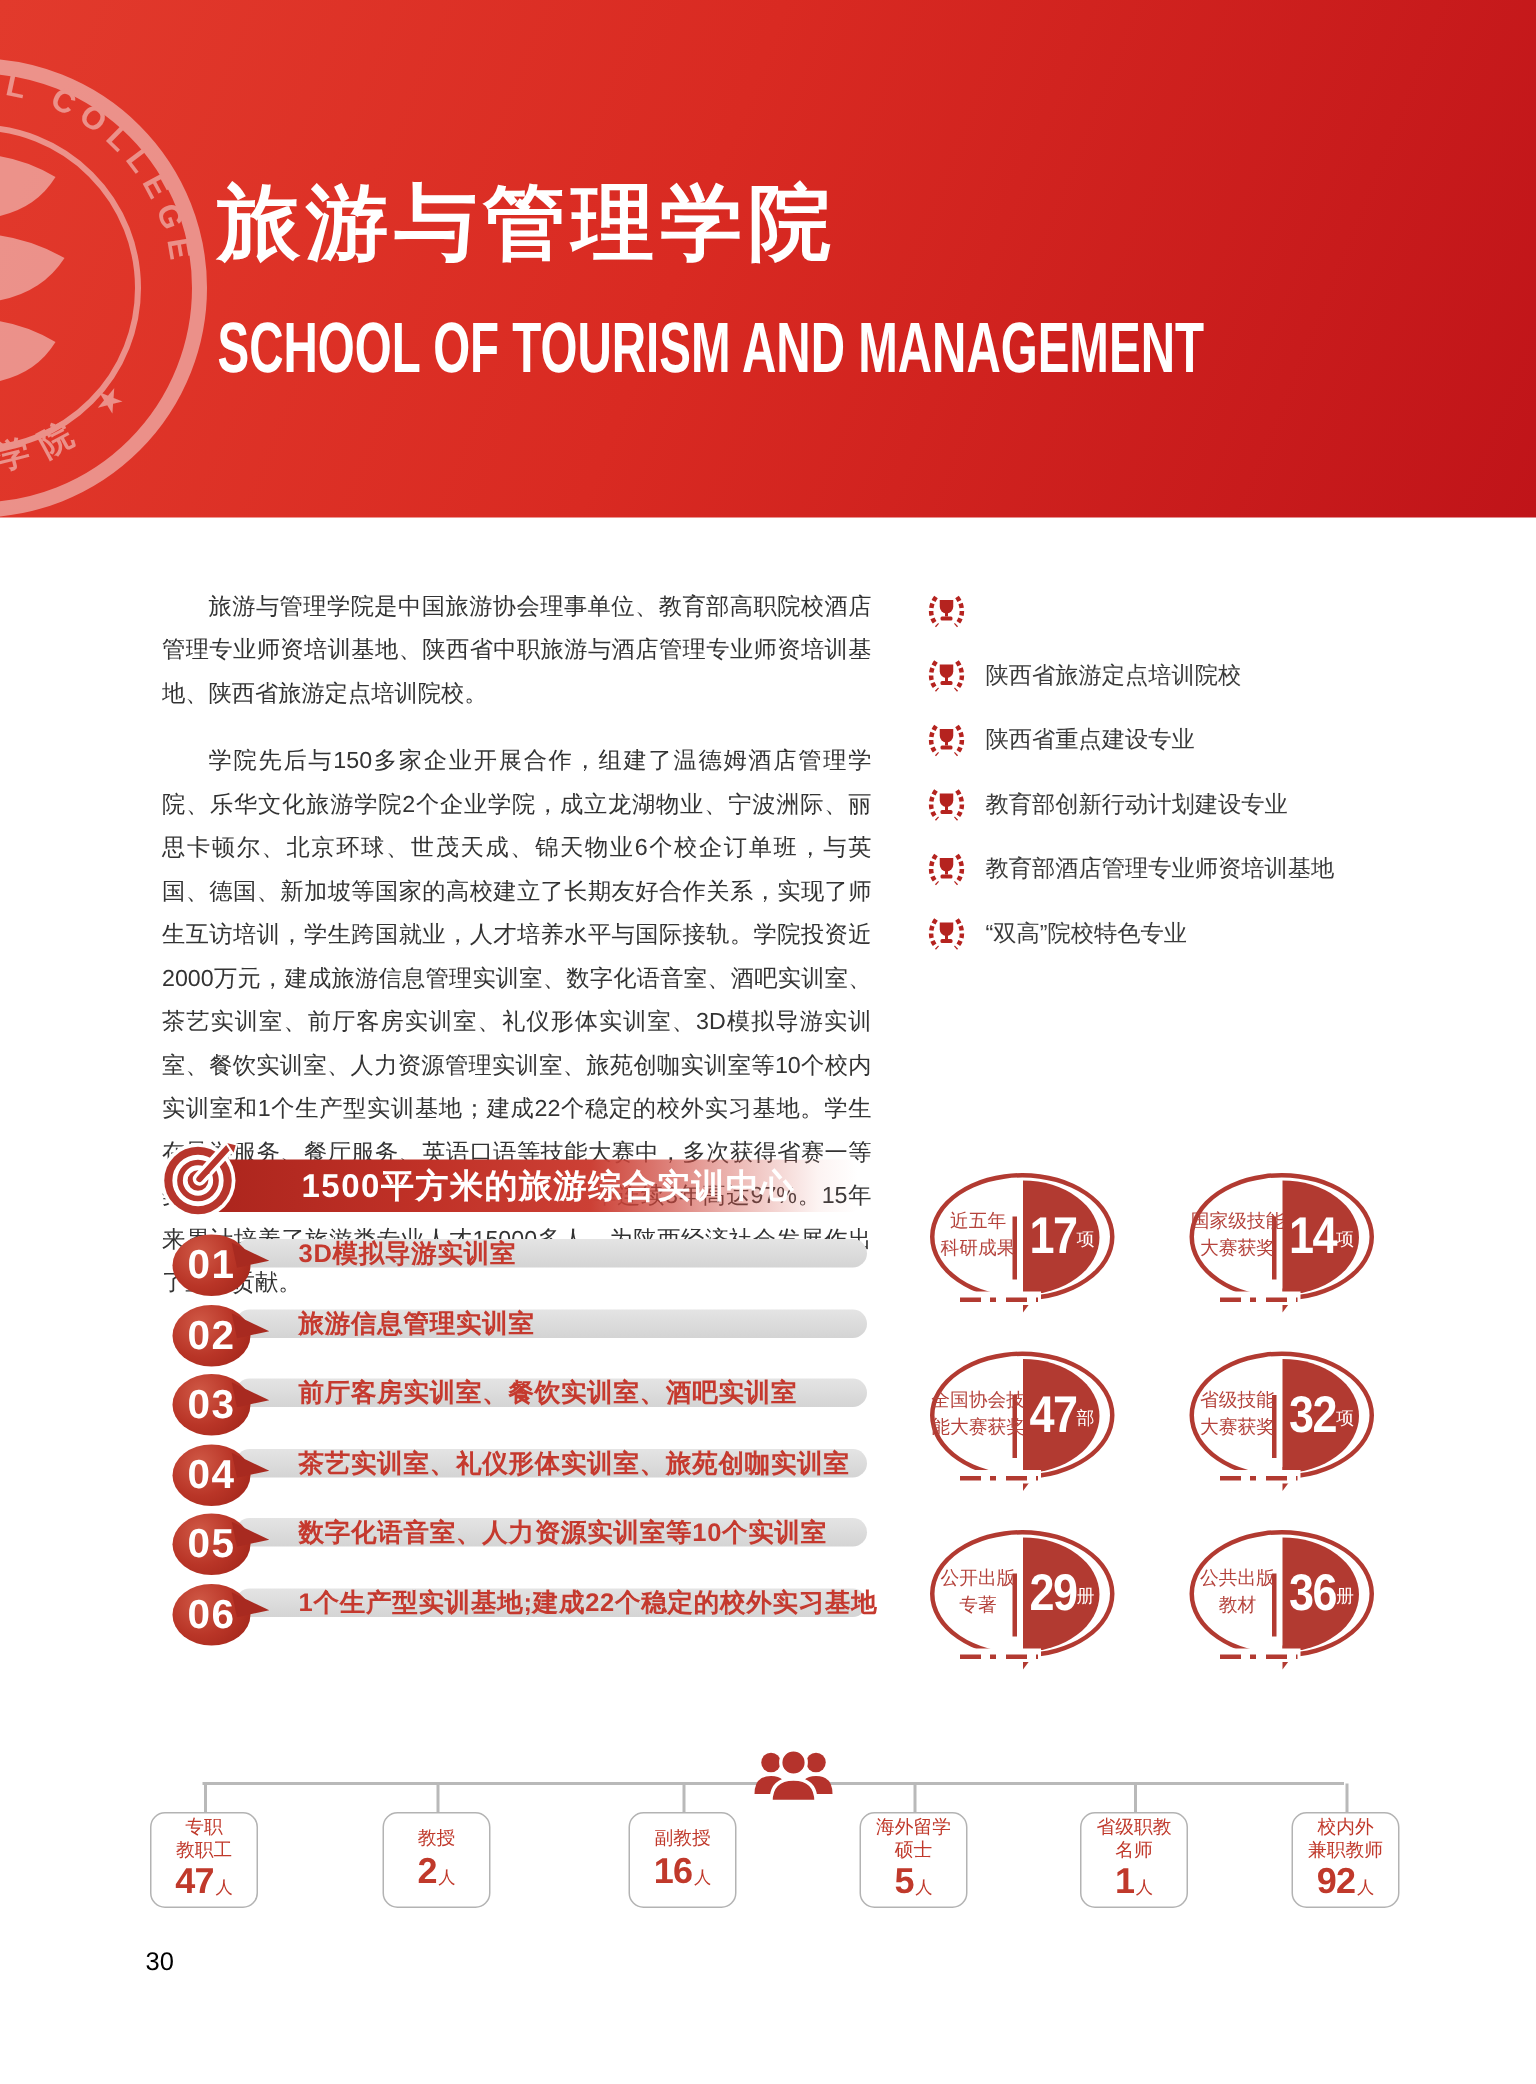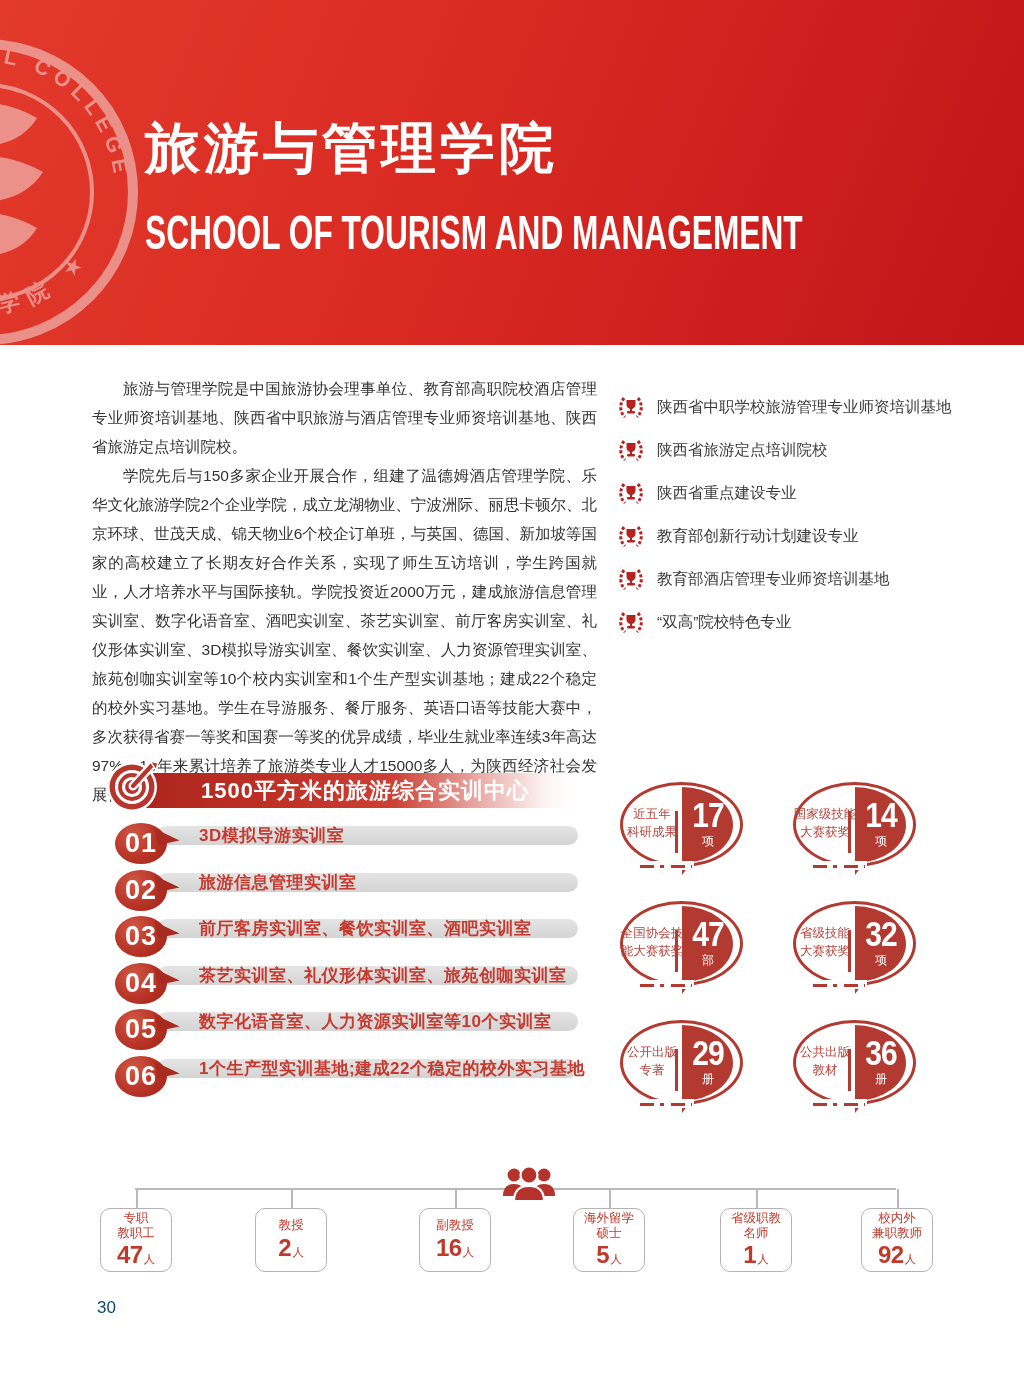--- a/index.html
+++ b/index.html
@@ -11,21 +11,21 @@
     background:linear-gradient(112deg,#e23a2c 0%,#d92a22 45%,#c01419 100%);overflow:hidden;}
   .logo-seal{position:absolute;left:-185px;top:22px;width:340px;height:340px;opacity:.62;}
   .zh-title{position:absolute;left:145px;top:112px;color:#fff;font-size:55px;font-weight:bold;
     letter-spacing:4px;white-space:nowrap;}
   .en-title{position:absolute;left:145px;top:208px;color:#fff;font-size:44px;font-weight:bold;
     white-space:nowrap;transform:scaleX(0.72) scaleY(1.08);transform-origin:left center;letter-spacing:0;}
 
   
   .intro-text{position:absolute;left:92px;top:374px;width:505px;color:#333;
     font-size:15.5px;line-height:29px;text-align:justify;}
-  .intro-text p{margin:0;text-indent:2em;}
+  .intro-text p{margin:16px;text-indent:2em;}
   .honors{position:absolute;left:618px;top:394px;width:360px;list-style:none;margin:0;padding:0;}
   .honor-item{display:flex;align-items:center;margin-bottom:17px;height:26px;}
   .honor-icon{width:26px;height:26px;flex:0 0 26px;margin-right:13px;}
   .honor-label{font-size:15.5px;color:#3a3a3a;white-space:nowrap;}
 
   
   .train-bar{position:absolute;left:126px;top:773px;width:446px;height:35px;border-radius:4px;
     background:linear-gradient(90deg,#aa241c 0%,#c03127 35%,#cc4035 60%,rgba(208,78,68,.45) 80%,rgba(235,160,150,.12) 94%,rgba(255,255,255,0) 100%);
     display:flex;align-items:center;}
   .train-bar-title{color:#fff;font-size:22px;font-weight:bold;letter-spacing:1px;padding-left:75px;white-space:nowrap;}
@@ -53,38 +53,38 @@
   .stat-leaf{position:absolute;left:62px;top:5px;width:51px;height:76px;background:#b23a31;
     border-radius:0 100% 100% 0 / 0 50% 50% 0;}
   .stat-leaf::after{content:'';position:absolute;left:0;bottom:-12px;width:0;height:0;
     border-top:16px solid #b23a31;border-right:12px solid transparent;}
   .stat-stem{position:absolute;left:55px;top:29px;width:3px;height:42px;background:#b23a31;}
   .stat-dash-mask{position:absolute;left:18px;bottom:-2px;width:56px;height:9px;background:#fff;}
   .stat-dash-line{position:absolute;left:20px;bottom:0;width:52px;height:3.5px;
     background:repeating-linear-gradient(90deg,#b23a31 0 14px,transparent 14px 20px,#b23a31 20px 24px,transparent 24px 31px);}
   .stat-label{position:absolute;left:4px;top:0;width:56px;height:82px;display:flex;flex-direction:column;
     justify-content:center;align-items:center;color:#b5433c;font-size:12.5px;line-height:18px;white-space:nowrap;}
-  .stat-value{position:absolute;left:64px;top:8px;width:48px;height:70px;display:flex;flex-direction:column;
+  .stat-value{position:absolute;left:64px;top:8px;width:48px;height:70px;display:flex;flex-direction:row;
     justify-content:center;align-items:center;color:#fff;}
   .stat-value .num{font-size:30px;font-weight:bold;letter-spacing:-1px;transform:scaleY(1.15);line-height:30px;}
   .stat-value .unit{font-size:12px;margin-top:3px;}
 
   
   .staff{position:absolute;left:0;top:1165px;width:1024px;height:130px;}
   .staff-hline{position:absolute;left:135px;top:23px;width:761px;height:1.5px;background:#b9b9b9;}
   .people-icon{position:absolute;left:497px;top:0;width:64px;height:42px;}
   .staff-box{position:absolute;top:43px;width:70px;height:62px;border:1.5px solid #b3b3b3;border-radius:10px;
     background:#fff;display:flex;flex-direction:column;align-items:center;justify-content:center;}
   .staff-box::before{content:'';position:absolute;left:50%;top:-20px;width:1.5px;height:19px;background:#b9b9b9;}
   .staff-label{color:#c0392b;font-size:12.5px;line-height:14.5px;text-align:center;display:flex;flex-direction:column;}
   .staff-num{color:#c0392b;margin-top:1px;display:flex;align-items:baseline;}
   .staff-num b{font-size:24px;letter-spacing:-.5px;}
   .staff-num .ren{font-size:11.5px;margin-left:1px;}
 
-  .page-number{position:absolute;left:97px;top:1298px;font-size:17px;color:#0c4a6e;}
+  .page-number{position:absolute;left:97px;top:1298px;font-size:17px;color:#000000;}
 </style>
 </head>
 <body>
 
 <div class="page">
 
   <div class="header">
     <svg class="logo-seal" viewBox="0 0 340 340">
       <g fill="none" stroke="#f3c9c5" stroke-width="10">
         <circle cx="170" cy="170" r="148"></circle>
@@ -119,21 +119,20 @@
 
   <ul class="honors">
     <li class="honor-item">
       <svg class="honor-icon" viewBox="0 0 26 26">
         <path d="M6,4 C1.5,10 1.5,18 7,23" fill="none" stroke="#b5231f" stroke-width="3" stroke-dasharray="3 2"></path>
         <path d="M20,4 C24.5,10 24.5,18 19,23" fill="none" stroke="#b5231f" stroke-width="3" stroke-dasharray="3 2"></path>
         <path d="M8.5,6 h9 v4.5 a4.5,4.5 0 0 1 -9,0 z" fill="#b5231f"></path>
         <rect x="12" y="14" width="2" height="3" fill="#b5231f"></rect>
         <rect x="9" y="17" width="8" height="2.6" rx="1" fill="#b5231f"></rect>
       </svg>
-      <span class="honor-label">陕西省中职学校旅游管理专业师资培训基地</span>
     </li>
     <li class="honor-item">
       <svg class="honor-icon" viewBox="0 0 26 26">
         <path d="M6,4 C1.5,10 1.5,18 7,23" fill="none" stroke="#b5231f" stroke-width="3" stroke-dasharray="3 2"></path>
         <path d="M20,4 C24.5,10 24.5,18 19,23" fill="none" stroke="#b5231f" stroke-width="3" stroke-dasharray="3 2"></path>
         <path d="M8.5,6 h9 v4.5 a4.5,4.5 0 0 1 -9,0 z" fill="#b5231f"></path>
         <rect x="12" y="14" width="2" height="3" fill="#b5231f"></rect>
         <rect x="9" y="17" width="8" height="2.6" rx="1" fill="#b5231f"></rect>
       </svg>
       <span class="honor-label">陕西省旅游定点培训院校</span>

